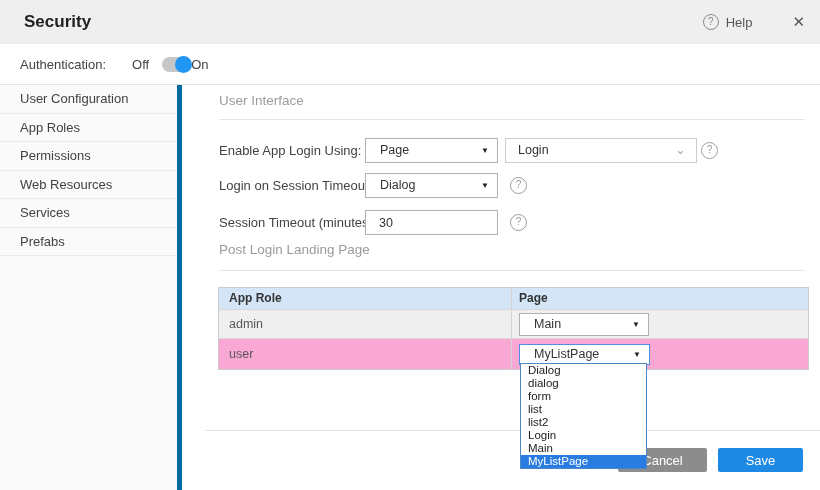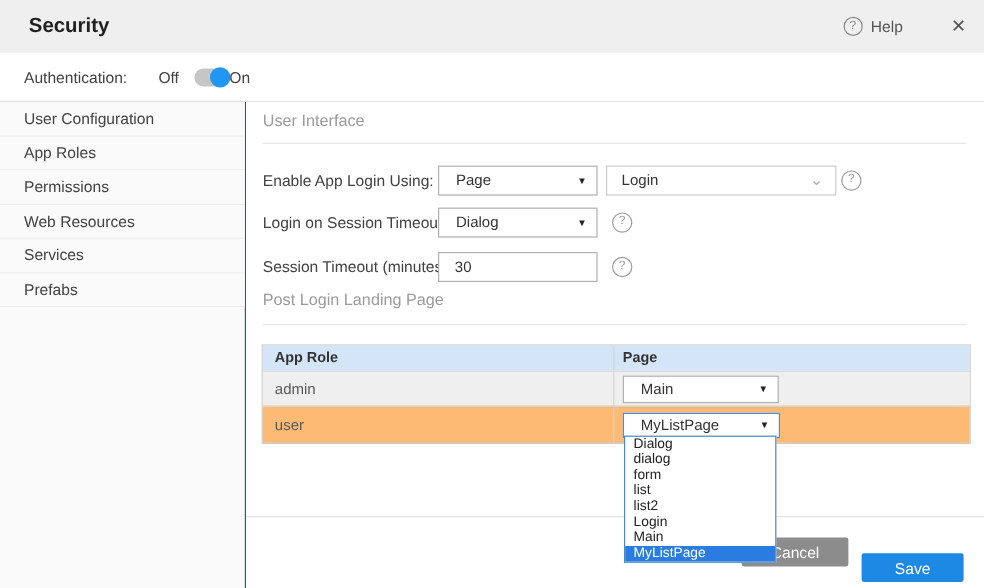--- a/index.html
+++ b/index.html
@@ -19,22 +19,22 @@
   
   .auth-bar { position:absolute; left:0; top:44px; width:820px; height:41px; background:#fff;
               border-bottom:1px solid #e3e3e3; display:flex; align-items:center; }
   .auth-label { margin-left:20px; font-size:13px; color:#424242; }
   .auth-off { margin-left:26px; font-size:13px; color:#424242; }
   .auth-on  { margin-left:0; font-size:13px; color:#424242; }
   .toggle { position:relative; margin-left:13px; width:29px; height:15px; background:#c6c6c6; border-radius:8px; cursor:pointer; }
   .toggle-knob { position:absolute; right:-1px; top:-1px; width:17px; height:17px; border-radius:50%; background:#2196f3; }
 
   
-  .sidebar { position:absolute; left:0; top:85px; width:205px; height:405px; background:#fafafa;
-             border-right:1px solid #0369a1; }
+  .sidebar { position:absolute; left:0; top:85px; width:182px; height:405px; background:#fafafa;
+             border-right:5px solid #0369a1; }
   .nav-item { height:28.5px; line-height:28.5px; border-bottom:1px solid #ebebeb; padding-left:20px;
               font-size:13px; color:#424242; cursor:pointer; background:#fafafa; }
   .nav-item.active { background:#fff; color:#1a84e0; border-left:3px solid #1a84e0; padding-left:17px; }
 
   
   .content { position:absolute; left:205px; top:85px; width:615px; height:405px; background:#fff; }
   .section-title { position:absolute; left:14px; font-size:13.5px; color:#9b9b9b; }
   .st1 { top:8px; } .st2 { top:157px; }
   .divider { position:absolute; left:14px; right:15px; height:1px; background:#e5e5e5; }
   .dv1 { top:34px; } .dv2 { top:185px; } .dv-footer { left:0; right:0; top:345px; background:#e3e3e3; }
@@ -58,21 +58,21 @@
   .q1 { left:496px; top:57px; } .q2 { left:305px; top:92px; } .q3 { left:305px; top:129px; }
 
   
   .role-table { position:absolute; left:13px; top:202px; width:591px; border:1px solid #cccccc; }
   .t-row { display:flex; }
   .t-head { height:21px; background:#d3e5f6; }
   .t-head .c1, .t-head .c2 { line-height:21px; font-size:12px; font-weight:700; color:#333; }
   .c1 { width:292px; padding-left:10px; }
   .c2 { flex:1; padding-left:7px; border-left:1px solid #d5d5d5; position:relative; }
   .r-admin { height:29px; background:#efefef; border-top:1px solid #d9d9d9; }
-  .r-user  { height:31px; background:#fdba74; border-top:1px solid #d9d9d9; }
+  .r-user  { height:31px; background:#f9a8d4; border-top:1px solid #d9d9d9; }
   .cell-text { line-height:29px; font-size:12.5px; color:#595959; }
   .r-user .cell-text { line-height:31px; }
   .tsel { position:absolute; background:#fff; border:1px solid #b0b0b0; cursor:pointer; }
   .tsel .sel-text { position:absolute; left:14px; top:0; font-size:12.5px; color:#333; }
   .tsel .arr { position:absolute; right:8px; top:0; font-size:8px; color:#222; }
   .tsel-main { left:7px; top:3px; width:130px; height:23px; }
   .tsel-main .sel-text, .tsel-main .arr { line-height:21px; }
   .tsel-user { left:7px; top:5px; width:131px; height:21px; border:1px solid #4a90e2; }
   .tsel-user .sel-text, .tsel-user .arr { line-height:19px; }
 
@@ -80,21 +80,21 @@
   .dropdown { position:absolute; left:315px; top:278px; width:127px; background:#fff;
               border:1px solid #4a88c7; z-index:20; }
   .dd-opt { height:13px; line-height:13px; font-size:11.5px; color:#222; padding-left:7px; cursor:pointer;
             white-space:nowrap; overflow:hidden; }
   .dd-opt.sel-hl { background:#2b7ce0; color:#fff; }
 
   
   .btn { position:absolute; top:363px; height:24px; border:none; border-radius:2px; color:#fff;
          font-size:13px; font-family:inherit; cursor:pointer; }
   .btn-cancel { left:413px; width:89px; background:#8c8c8c; }
-  .btn-save { left:513px; width:85px; background:#1e88e5;margin-top:13px; }
+  .btn-save { left:513px; width:85px; background:#1e88e5; }
 </style>
 </head>
 <body>
 
 <div class="app">
 
   <div class="header">
     <div class="page-title">Security</div>
     <div class="header-right">
       <div class="help-circle">?</div>

